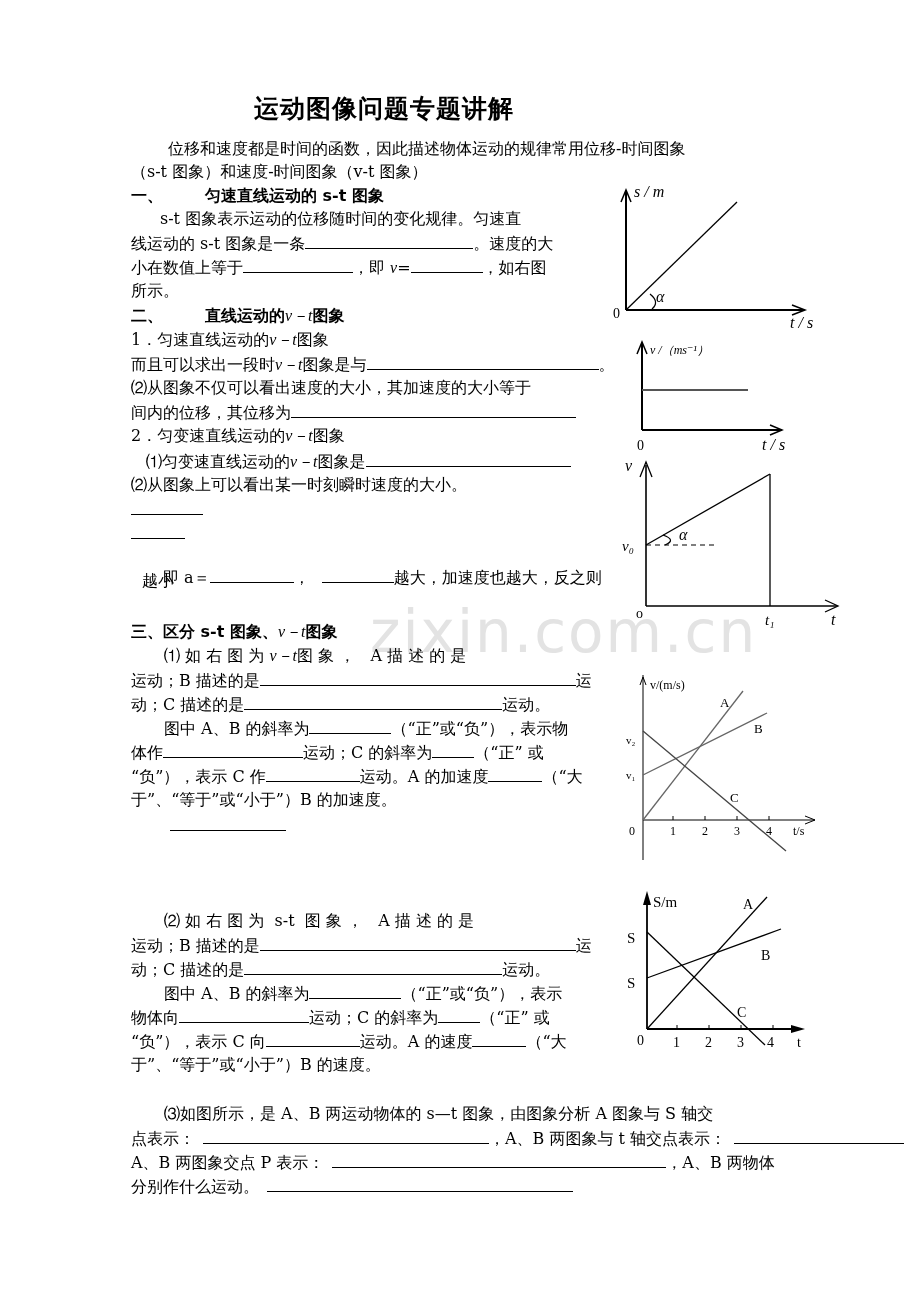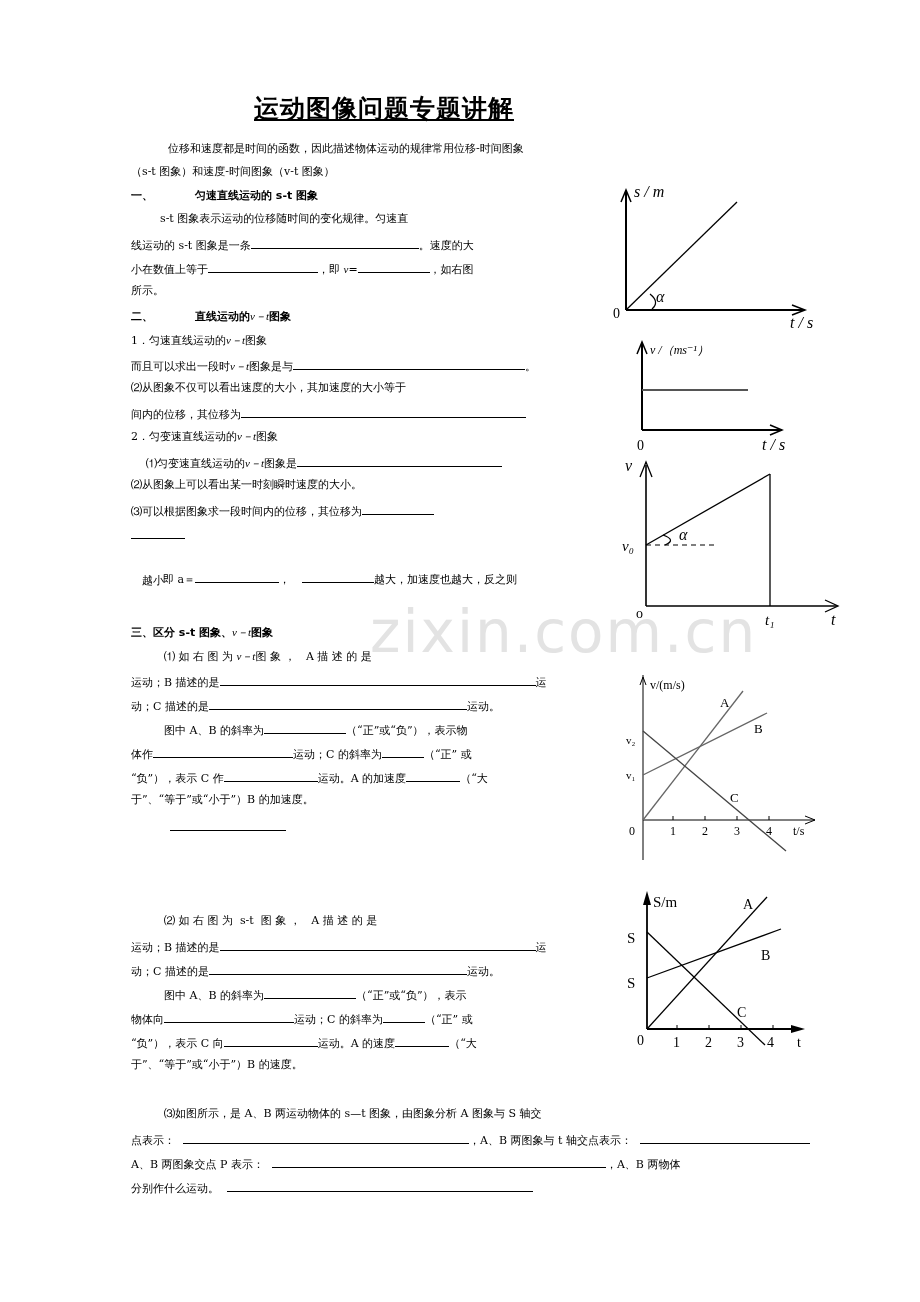--- a/index.html
+++ b/index.html
@@ -1,22 +1,22 @@
 <!DOCTYPE html>
 <html><head>
 <meta charset="utf-8">
 <style>
   html, body { margin: 0; padding: 0; background: #ffffff; }
   body { width: 920px; height: 1302px; position: relative; overflow: hidden;
          font-family: "DejaVu Serif", "Liberation Serif", serif; color: #000; }
   .abs { position: absolute; }
   .title { left: 0; width: 768px; top: 92px; text-align: center;
            font-family: "DejaVu Sans", "Liberation Sans", sans-serif; font-weight: bold;
-           font-size: 25px; letter-spacing: 1px; text-decoration: underline; }
-  .line { position: absolute; font-size: 11px; line-height: 22px; white-space: nowrap; }
+           font-size: 25px; letter-spacing: 1px; }
+  .line { position: absolute; font-size: 16px; line-height: 22px; white-space: nowrap; }
   .bold { font-family: "DejaVu Sans", "Liberation Sans", sans-serif; font-weight: bold; }
   .blank { display: inline-block; border-bottom: 1px solid #000; height: 16px; vertical-align: baseline; }
   .it { font-style: italic; font-family: "Liberation Serif", "DejaVu Serif", serif; }
   svg text { font-family: "Liberation Serif", "DejaVu Serif", serif; }
   .wm { position: absolute; left: 370px; top: 598px; font-family: "DejaVu Sans", "Liberation Sans", sans-serif;
         font-size: 58px; color: #e3e3e3; letter-spacing: 2px; pointer-events: none; z-index: 0; }
   .content { position: relative; z-index: 1; }
 </style>
 </head>
 <body>
@@ -68,21 +68,21 @@
     <span>间内的位移，其位移为</span><span class="blank" style="width:285px"></span>
   </div>
   <div class="line" style="left:131px; top:425px;">
     <span>2．匀变速直线运动的</span><span class="it">v－t</span><span>图象</span>
   </div>
   <div class="line" style="left:146px; top:450px;">
     <span>⑴匀变速直线运动的</span><span class="it">v－t</span><span>图象是</span><span class="blank" style="width:205px"></span>
   </div>
   <div class="line" style="left:131px; top:474px;">⑵从图象上可以看出某一时刻瞬时速度的大小。</div>
   <div class="line" style="left:131px; top:498px;">
-    <span>⑶可以根据图象求一段时间内的位移，其位移为</span><span class="blank" style="width:72px"></span>
+    <span class="blank" style="width:72px"></span>
   </div>
   <div class="line" style="left:131px; top:522px;">
     <span class="blank" style="width:54px"></span>
   </div>
   <div class="line" style="left:131px; top:566px;margin-left:32px;">
     <span>即 a＝</span><span class="blank" style="width:84px"></span><span>，</span><span class="blank" style="width:72px; margin-left:12px"></span><span>越大，加速度也越大，反之则</span>
   </div>
   <div class="line" style="left:142px; top:570px;">越小</div>
 
   <svg class="abs" style="left:622px; top:338px;" width="180" height="118">

